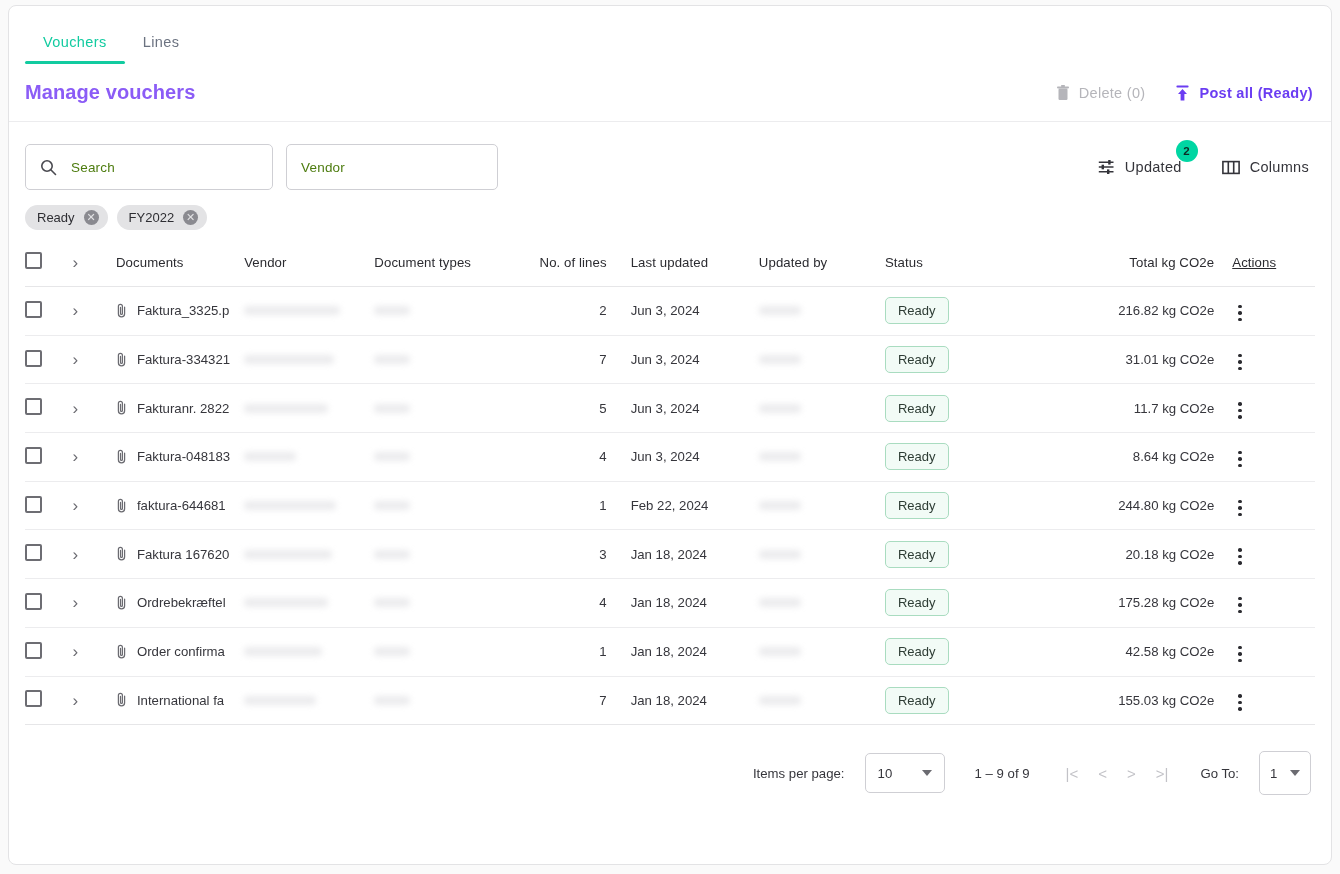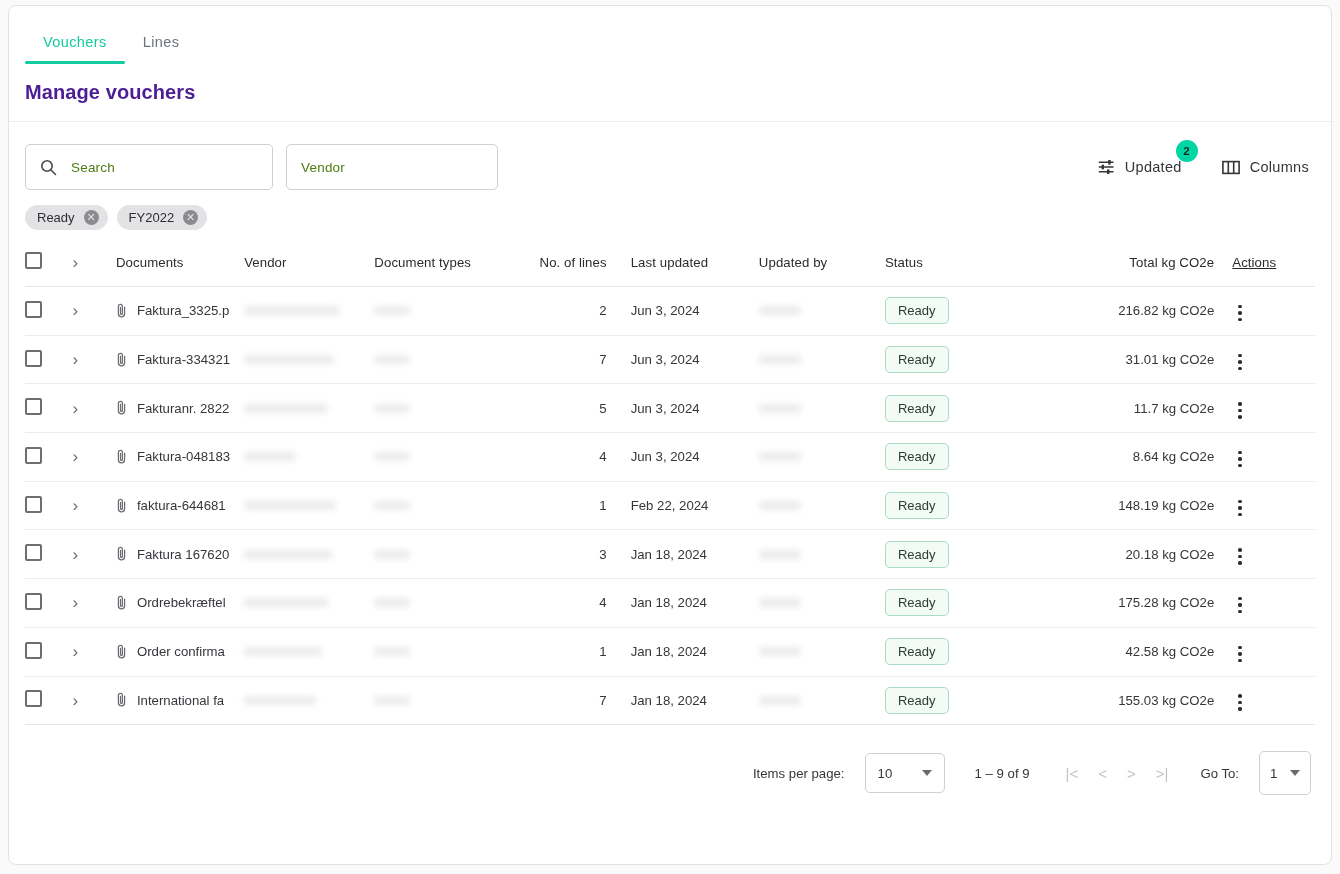--- a/index.html
+++ b/index.html
@@ -53,21 +53,21 @@
     align-items: center;
     justify-content: space-between;
     padding: 0 16px 0 16px;
     height: 58px;
     border-bottom: 1px solid #ececee;
     margin: 0 0 0 0;
   }
   .page-title {
     font-size: 20px;
     font-weight: bold;
-    color: #4c1d95;
+    color: #8b5cf6;
     letter-spacing: .1px;
   }
   .title-actions { display: flex; align-items: center; gap: 26px; }
   .act-btn {
     display: flex; align-items: center; gap: 9px;
     font-size: 14.5px;
     letter-spacing: .3px;
     background: none; border: none;
     cursor: pointer;
     font-family: "Liberation Sans", sans-serif;
@@ -269,20 +269,41 @@
 
 <div class="page">
 
   <div class="tabs">
     <button class="tab active">Vouchers</button>
     <button class="tab">Lines</button>
   </div>
 
   <div class="title-row">
     <div class="page-title">Manage vouchers</div>
+    <div class="title-actions">
+      <button class="act-btn disabled">
+        <span>
+          <svg width="14" height="16" viewBox="0 0 14 16" fill="none">
+            <rect x="2.5" y="3.5" width="9" height="11.5" rx="1.2" fill="#b5b5ba"></rect>
+            <rect x="1" y="1.6" width="12" height="1.8" rx="0.8" fill="#b5b5ba"></rect>
+            <rect x="5" y="0" width="4" height="2" rx="0.8" fill="#b5b5ba"></rect>
+          </svg>
+        </span>
+        <span>Delete (0)</span>
+      </button>
+      <button class="act-btn primary">
+        <span>
+          <svg width="15" height="16" viewBox="0 0 15 16" fill="none">
+            <rect x="1.4" y="0.6" width="12.2" height="1.9" rx="0.9" fill="#6b3df2"></rect>
+            <path d="M7.5 4 L12 9 H9.4 V15.4 H5.6 V9 H3 Z" fill="#6b3df2"></path>
+          </svg>
+        </span>
+        <span>Post all (Ready)</span>
+      </button>
+    </div>
   </div>
 
   <div class="filter-bar">
     <div class="filter-fields">
       <div class="field search">
         <span>
           <svg width="17" height="17" viewBox="0 0 17 17" fill="none">
             <circle cx="7" cy="7" r="5.2" stroke="#4a4a50" stroke-width="1.6"></circle>
             <line x1="10.8" y1="10.8" x2="15.5" y2="15.5" stroke="#4a4a50" stroke-width="1.6" stroke-linecap="round"></line>
           </svg>
@@ -538,21 +559,21 @@
       <span class="redact" style="width:36px"></span>
     </td>
     <td class="c-lines">1</td>
     <td class="c-upd">Feb 22, 2024</td>
     <td class="c-by">
       <span class="redact" style="width:42px"></span>
     </td>
     <td class="c-sts">
       <span class="status-pill">Ready</span>
     </td>
-    <td class="c-co2">148.19 kg CO2e</td>
+    <td class="c-co2">244.80 kg CO2e</td>
     <td class="c-act">
       <span class="kebab">
                 <i></i>
                 <i></i>
                 <i></i>
               </span>
     </td>
           </tr>
           <tr>
     <td class="c-chk">

